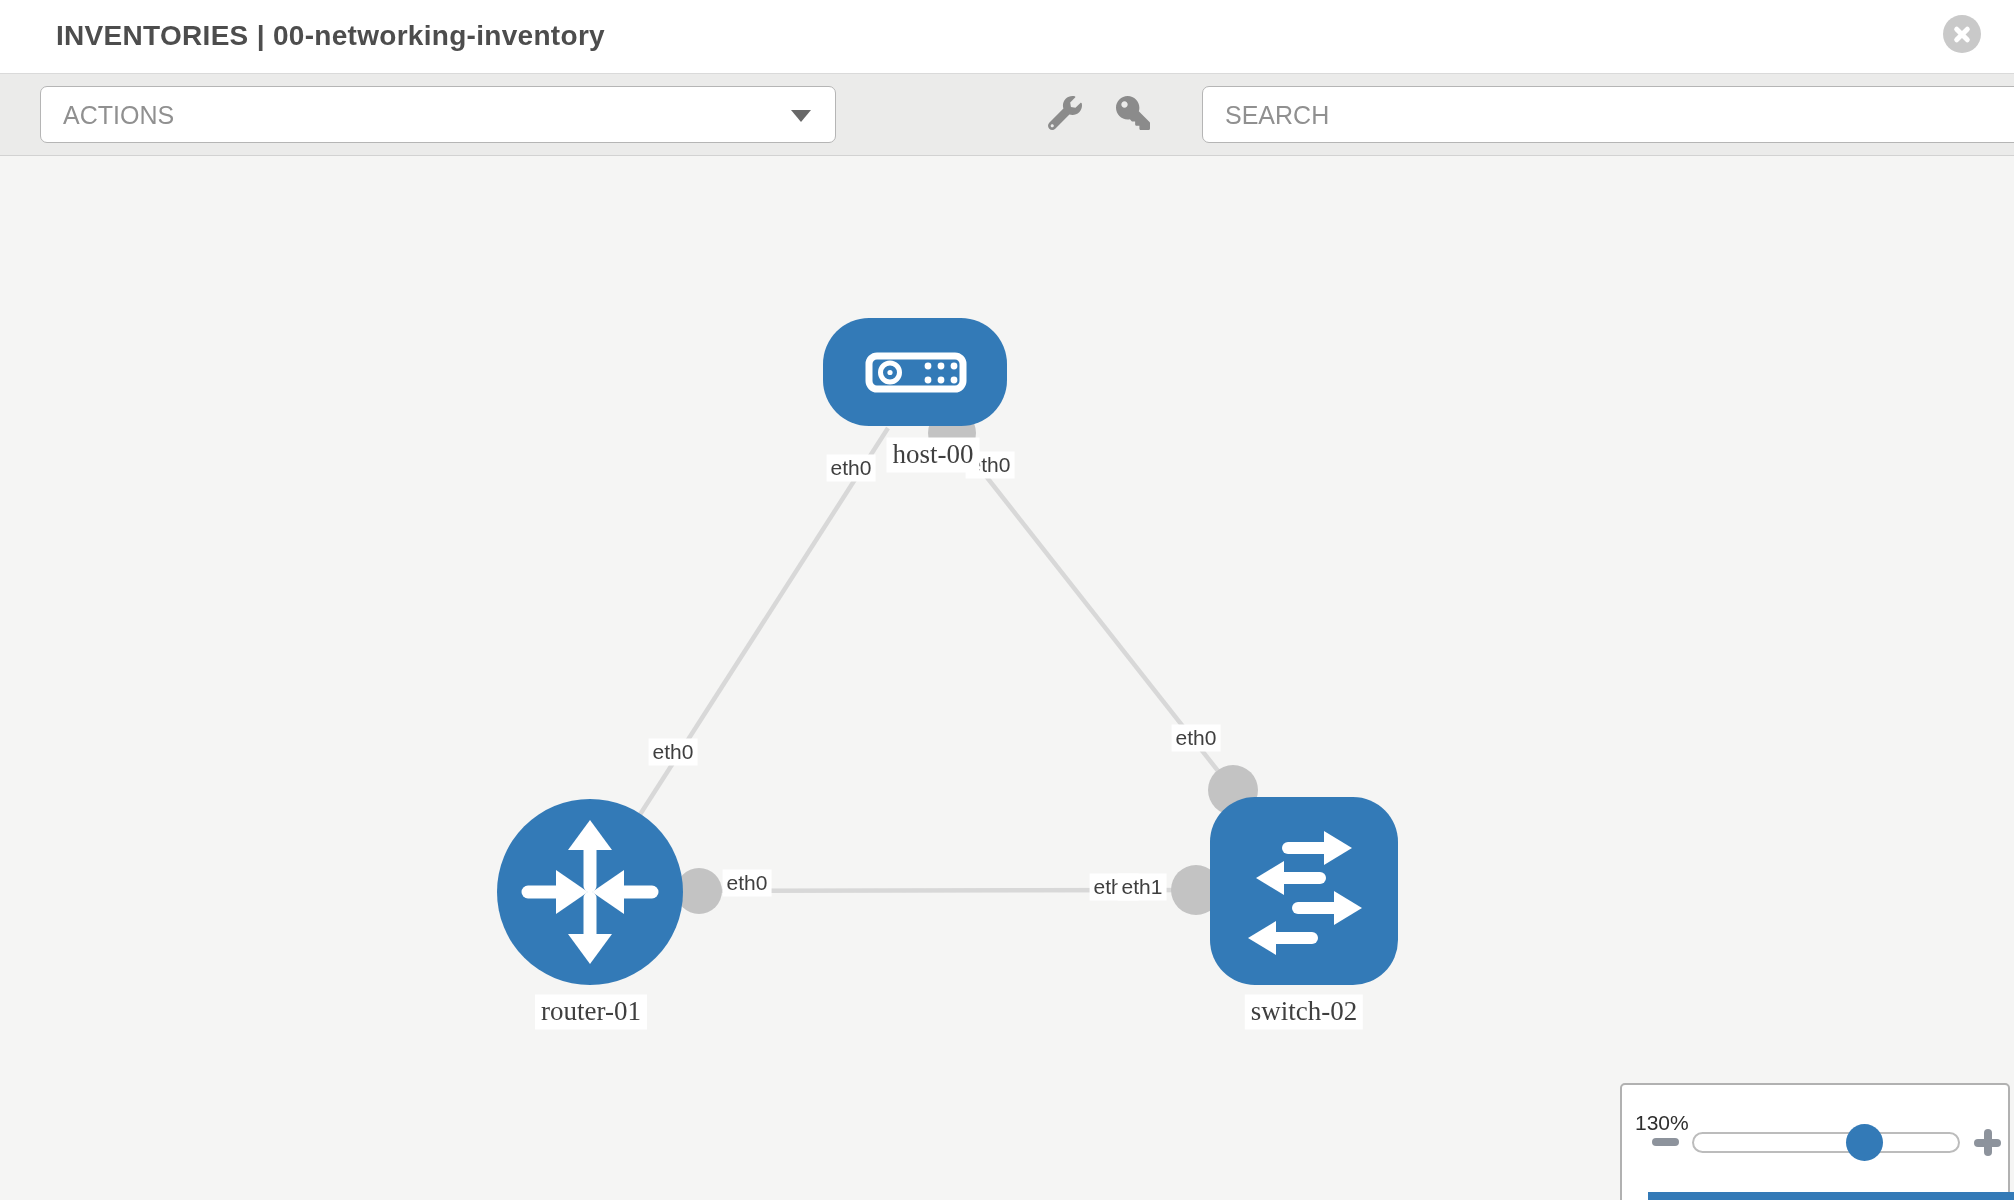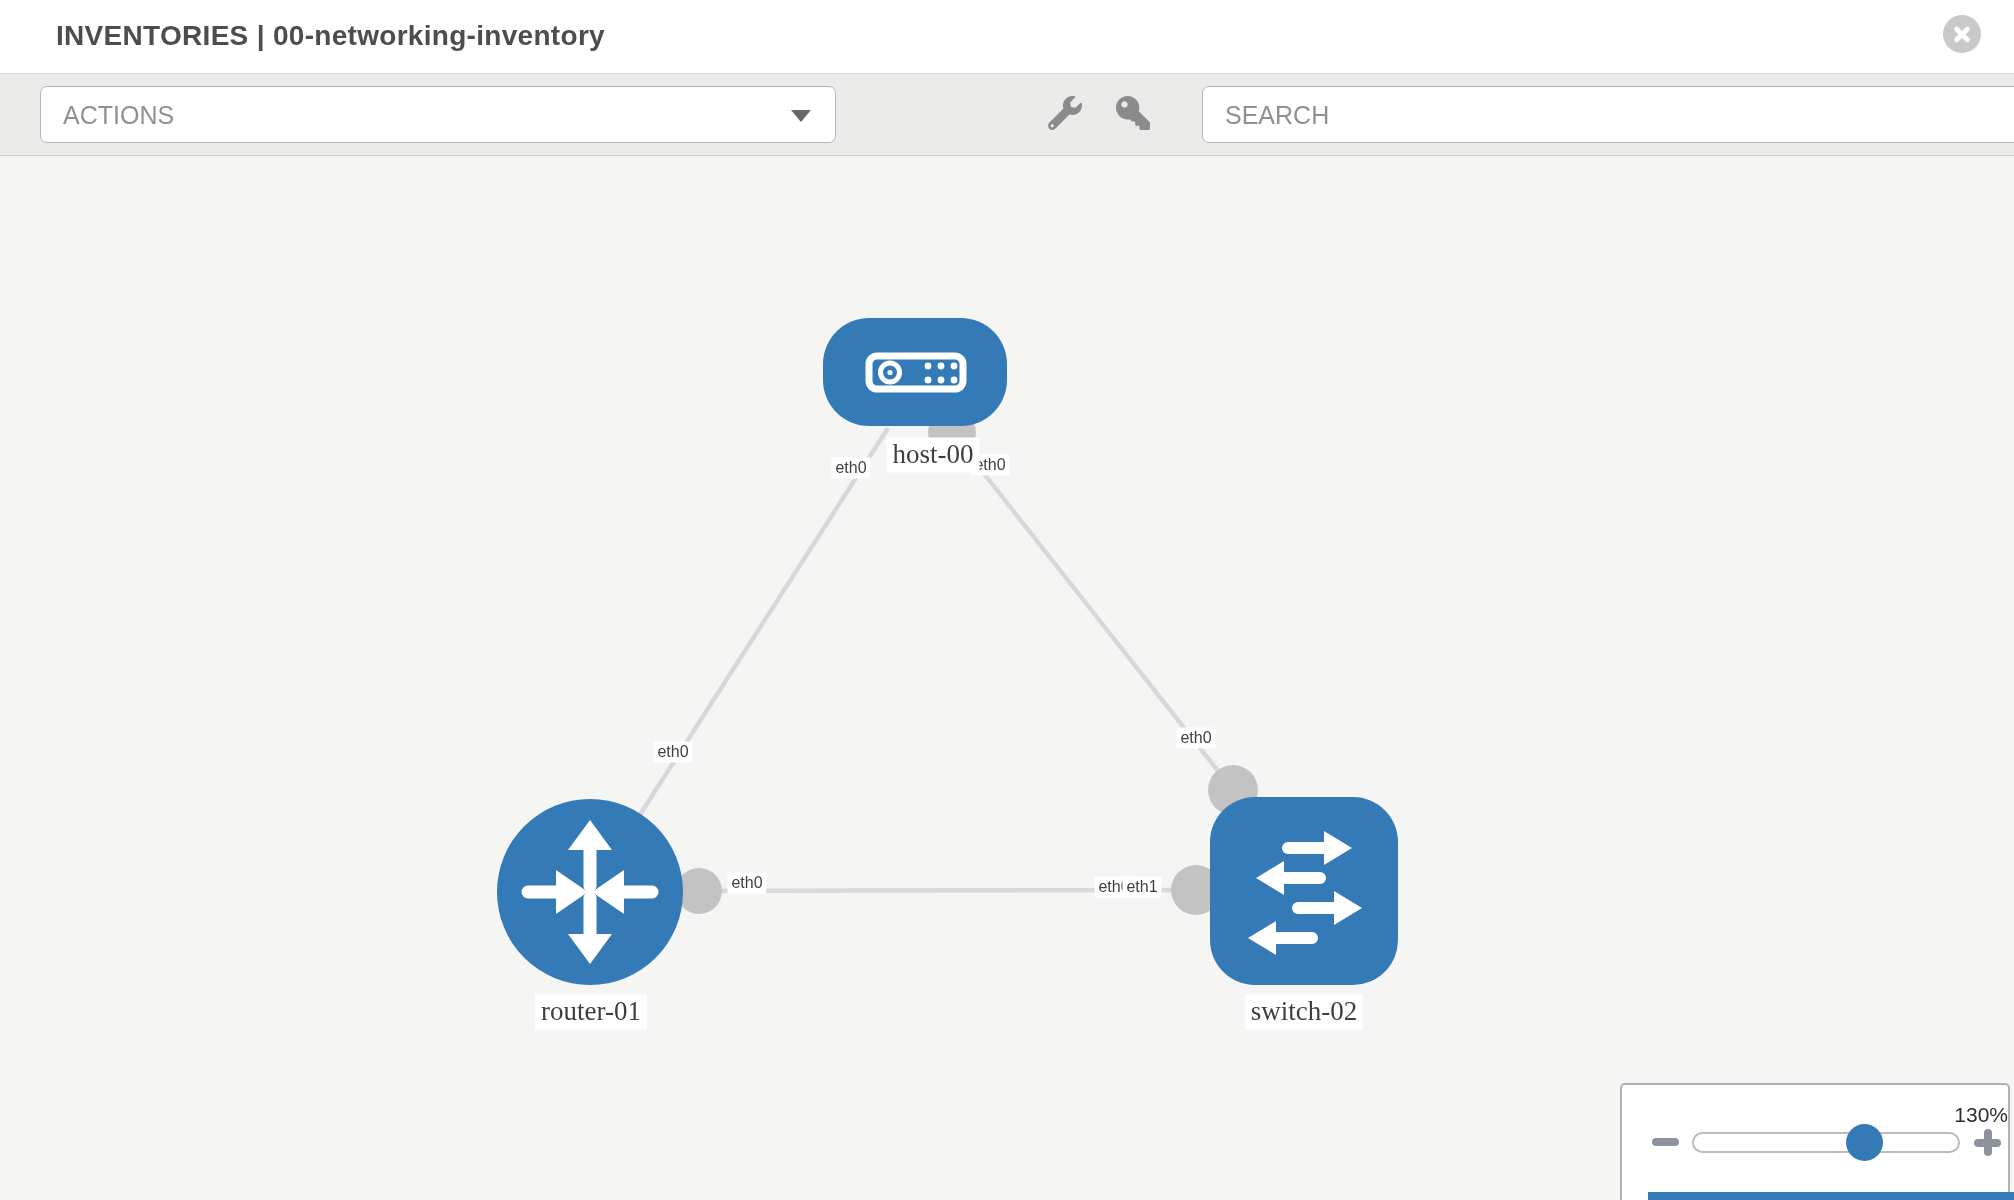--- a/index.html
+++ b/index.html
@@ -26,25 +26,25 @@
   .sel-search  { left:1182px; width:956px;margin-left:20px; }
   .tool-icon { position:absolute; top:22px; width:40px; height:40px; cursor:pointer; }
   .tool-icon svg { width:34px; height:34px; fill:#8b8b8b; }
   .ti-wrench { left:1048px; }
   .ti-key { left:1116px; }
   
   .canvas-svg { position:absolute; left:0; top:0; z-index:1; }
   .net-label { position:absolute; z-index:2; background:#ffffff; color:#3f3f3f; white-space:nowrap;
                transform:translate(-50%,-50%); }
   .node-label { font-size:27px; padding:1px 6px 3px;font-family:Liberation Serif, serif; }
-  .if-label { font-size:16px; padding:1px 4px 2px; }
+  .if-label { font-size:21px; padding:1px 4px 2px; }
   
   .zoom-panel { position:absolute; left:1620px; top:1083px; width:390px; height:130px; background:#fff;
                 border:2px solid #b1b1b1; border-radius:5px; z-index:6; }
-  .zoom-level { position:absolute; left:0; top:18px; width:100%; text-align:right; font-size:21px; color:#2f2f2f; }
+  .zoom-level { position:absolute; left:0; top:26px; width:100%; text-align:left; font-size:21px; color:#2f2f2f;padding-left:13px; }
   .zoom-minus { position:absolute; left:30px; top:53px; width:27px; height:8px; border-radius:4px; background:#8d939c; cursor:pointer; }
   .zoom-plus { position:absolute; left:352px; top:44px; width:27px; height:27px; cursor:pointer; }
   .zoom-plus .h { position:absolute; left:0; top:10px; width:27px; height:8px; border-radius:4px; background:#8d939c; }
   .zoom-plus .v { position:absolute; left:10px; top:0; width:8px; height:27px; border-radius:4px; background:#8d939c; }
   .zoom-track { position:absolute; left:70px; top:47px; width:268px; height:21px; background:#fff;
                 border:2px solid #bcbcbc; border-radius:11px; cursor:pointer; }
   .zoom-knob { position:absolute; left:224px; top:39px; width:37px; height:37px; border-radius:50%; cursor:pointer; }
   .bottom-bar { position:absolute; left:1648px; top:1192px; width:366px; height:8px; z-index:6; }
 </style>
 </head>

